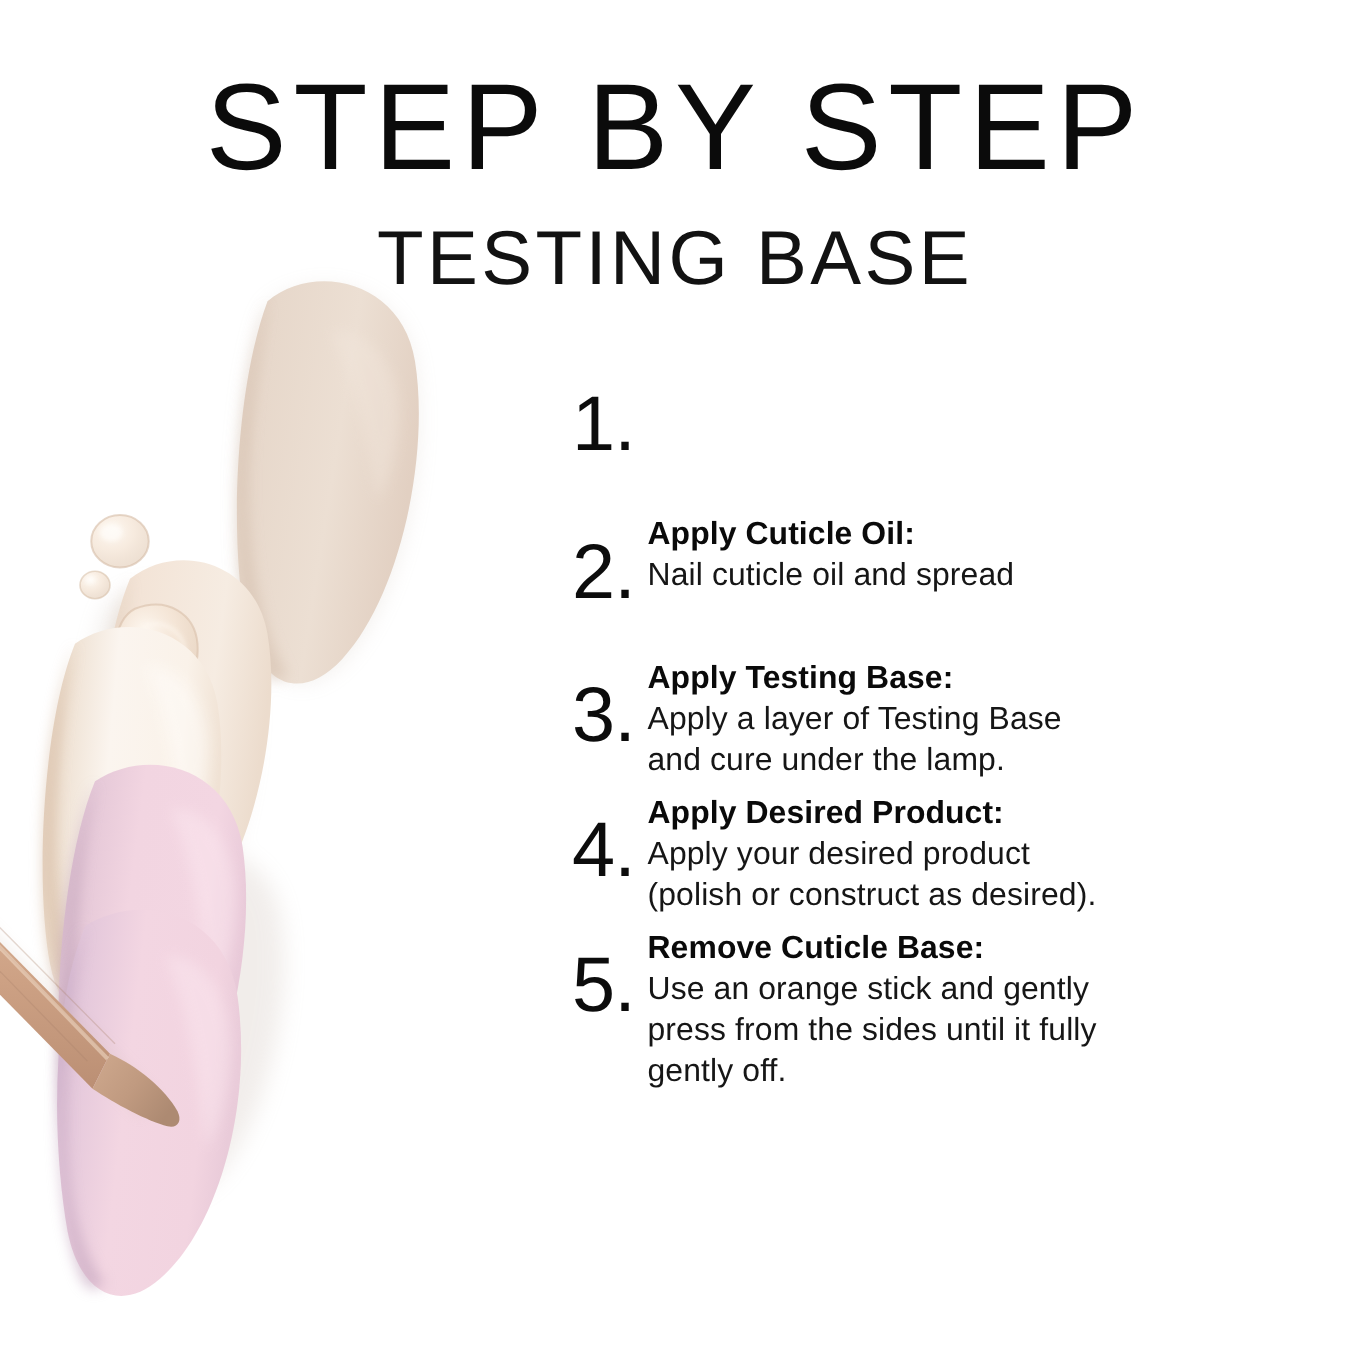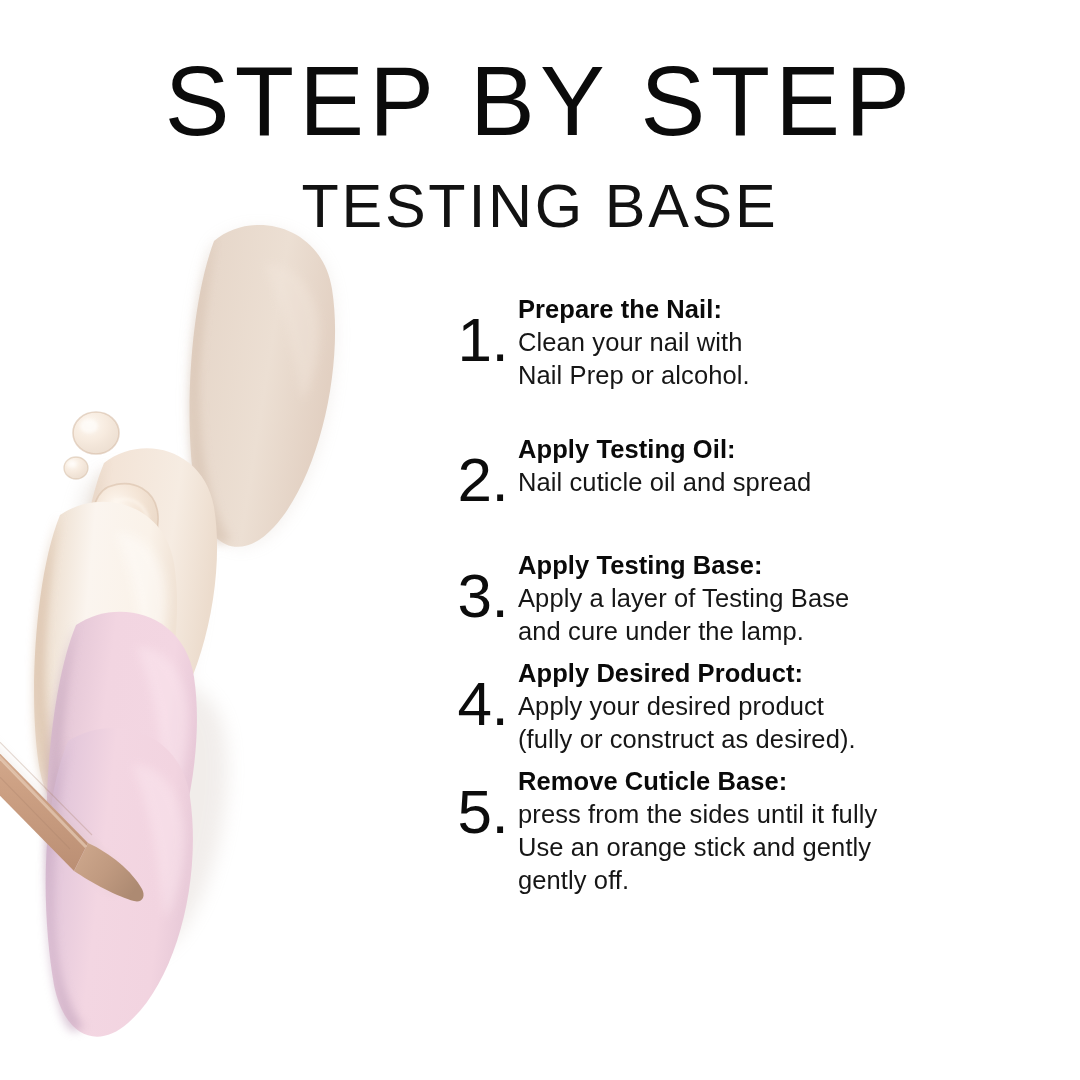--- a/index.html
+++ b/index.html
@@ -220,35 +220,28 @@
 
     <path d="M-148,410 L86,652" stroke="#f2dcc8" stroke-width="3.2" opacity="0.55" fill="none"></path>
   </g>
 </svg>
 </div>
 
 <div id="steps">
 
   <div class="step">
     <div class="step-num">1.</div>
-    <div class="step-body">
-      <div class="step-head">Prepare the Nail:</div>
-      <div class="step-text">
-        <div>Clean your nail with</div>
-        <div>Nail Prep or alcohol.</div>
-      </div>
-    </div>
   </div>
 
   <div class="gap-1"></div>
 
   <div class="step">
     <div class="step-num">2.</div>
     <div class="step-body">
-      <div class="step-head">Apply Testing Oil:</div>
+      <div class="step-head">Apply Cuticle Oil:</div>
       <div class="step-text">
         <div>Nail cuticle oil and spread</div>
       </div>
     </div>
   </div>
 
   <div class="gap-2"></div>
 
   <div class="step">
     <div class="step-num">3.</div>
@@ -262,32 +255,32 @@
   </div>
 
   <div class="gap-3"></div>
 
   <div class="step">
     <div class="step-num">4.</div>
     <div class="step-body">
       <div class="step-head">Apply Desired Product:</div>
       <div class="step-text">
         <div>Apply your desired product</div>
-        <div>(fully or construct as desired).</div>
+        <div>(polish or construct as desired).</div>
       </div>
     </div>
   </div>
 
   <div class="gap-4"></div>
 
   <div class="step">
     <div class="step-num">5.</div>
     <div class="step-body">
       <div class="step-head">Remove Cuticle Base:</div>
       <div class="step-text">
+        <div>Use an orange stick and gently</div>
         <div>press from the sides until it fully</div>
-        <div>Use an orange stick and gently</div>
         <div>gently off.</div>
       </div>
     </div>
   </div>
 
 </div>
 
 </body></html>

